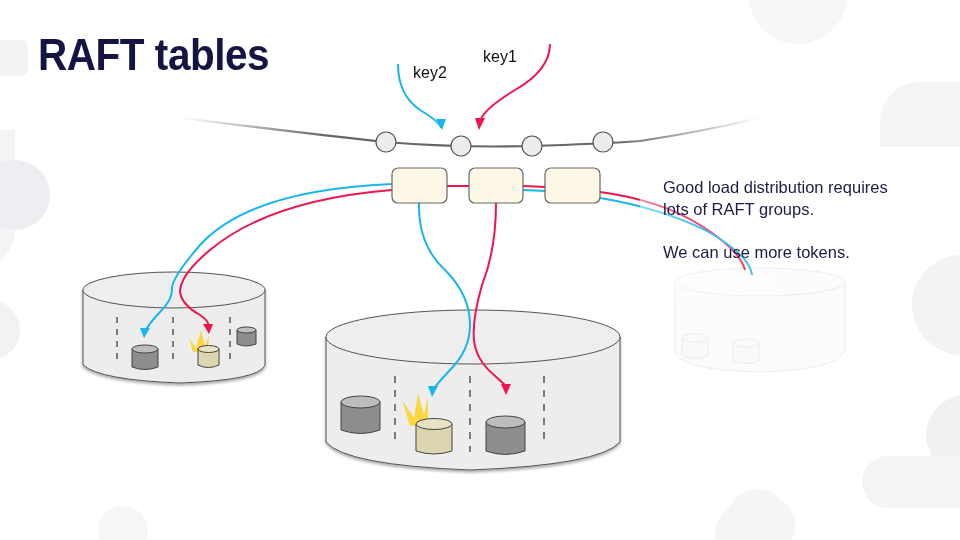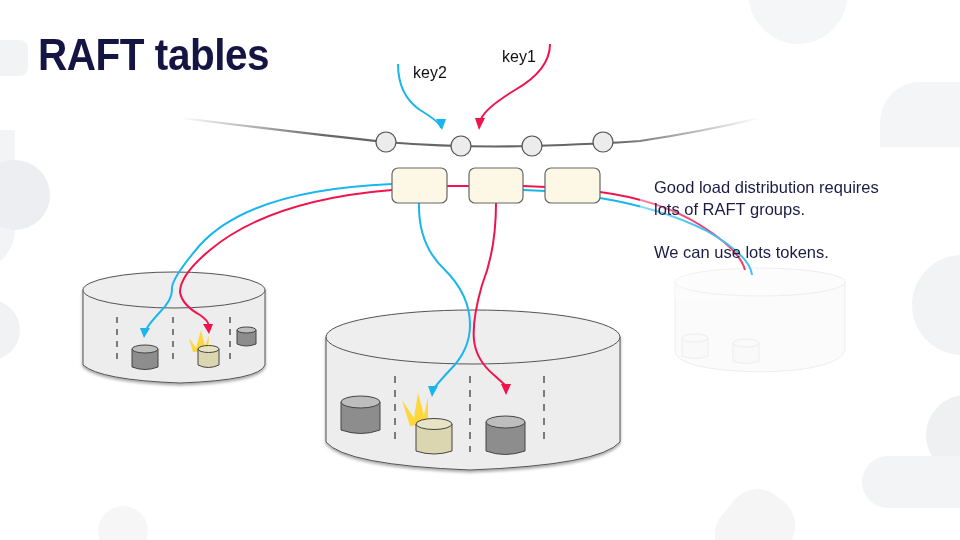--- a/index.html
+++ b/index.html
@@ -25,30 +25,30 @@
       position: absolute; left: 38px; top: 30px; margin: 0;
       font-family: "Liberation Sans", sans-serif; font-weight: bold;
       font-size: 44px; color: #141542; letter-spacing: -0.5px;
       transform: scaleX(0.92); transform-origin: left top;
     }
     .key-label {
       position: absolute; top: 48px; font-size: 16px; color: #111;
       font-family: "Liberation Sans", sans-serif;
     }
     #key2 { left: 413px; margin-top: 16px; }
-    #key1 { left: 502px; }
+    #key1 { left: 483px; }
 
     svg.diagram { position: absolute; left: 0; top: 0; }
 
     .side-text {
       position: absolute; left: 646px; top: 176px; width: 260px;
       font-size: 16.5px; line-height: 22px; color: #1b1d45;
       font-family: "Liberation Sans", sans-serif;
     }
-    .side-text p { margin: 0 0 21px 8px; }
+    .side-text p { margin: 0 0 21px 17px; }
   </style>
 </head>
 <body>
 
 <div class="bg-shape" id="bg1"></div>
 <div class="bg-shape" id="bg2"></div>
 <div class="bg-shape" id="bg3"></div>
 <div class="bg-shape" id="bg4"></div>
 <div class="bg-shape" id="bg5"></div>
 <div class="bg-shape" id="bg6"></div>
@@ -179,14 +179,14 @@
     <rect x="469" y="168" width="54" height="35" rx="6" fill="#fdf8e6" stroke="#666" stroke-width="1.2"></rect>
     <rect x="545" y="168" width="55" height="35" rx="6" fill="#fdf8e6" stroke="#666" stroke-width="1.2"></rect>
   </g>
 </svg>
 
 <div class="key-label" id="key2">key2</div>
 <div class="key-label" id="key1">key1</div>
 
 <div class="side-text">
   <p>Good load distribution requires lots of RAFT groups.</p>
-  <p>We can use lots tokens.</p>
+  <p>We can use more tokens.</p>
 </div>
 
 </body></html>

